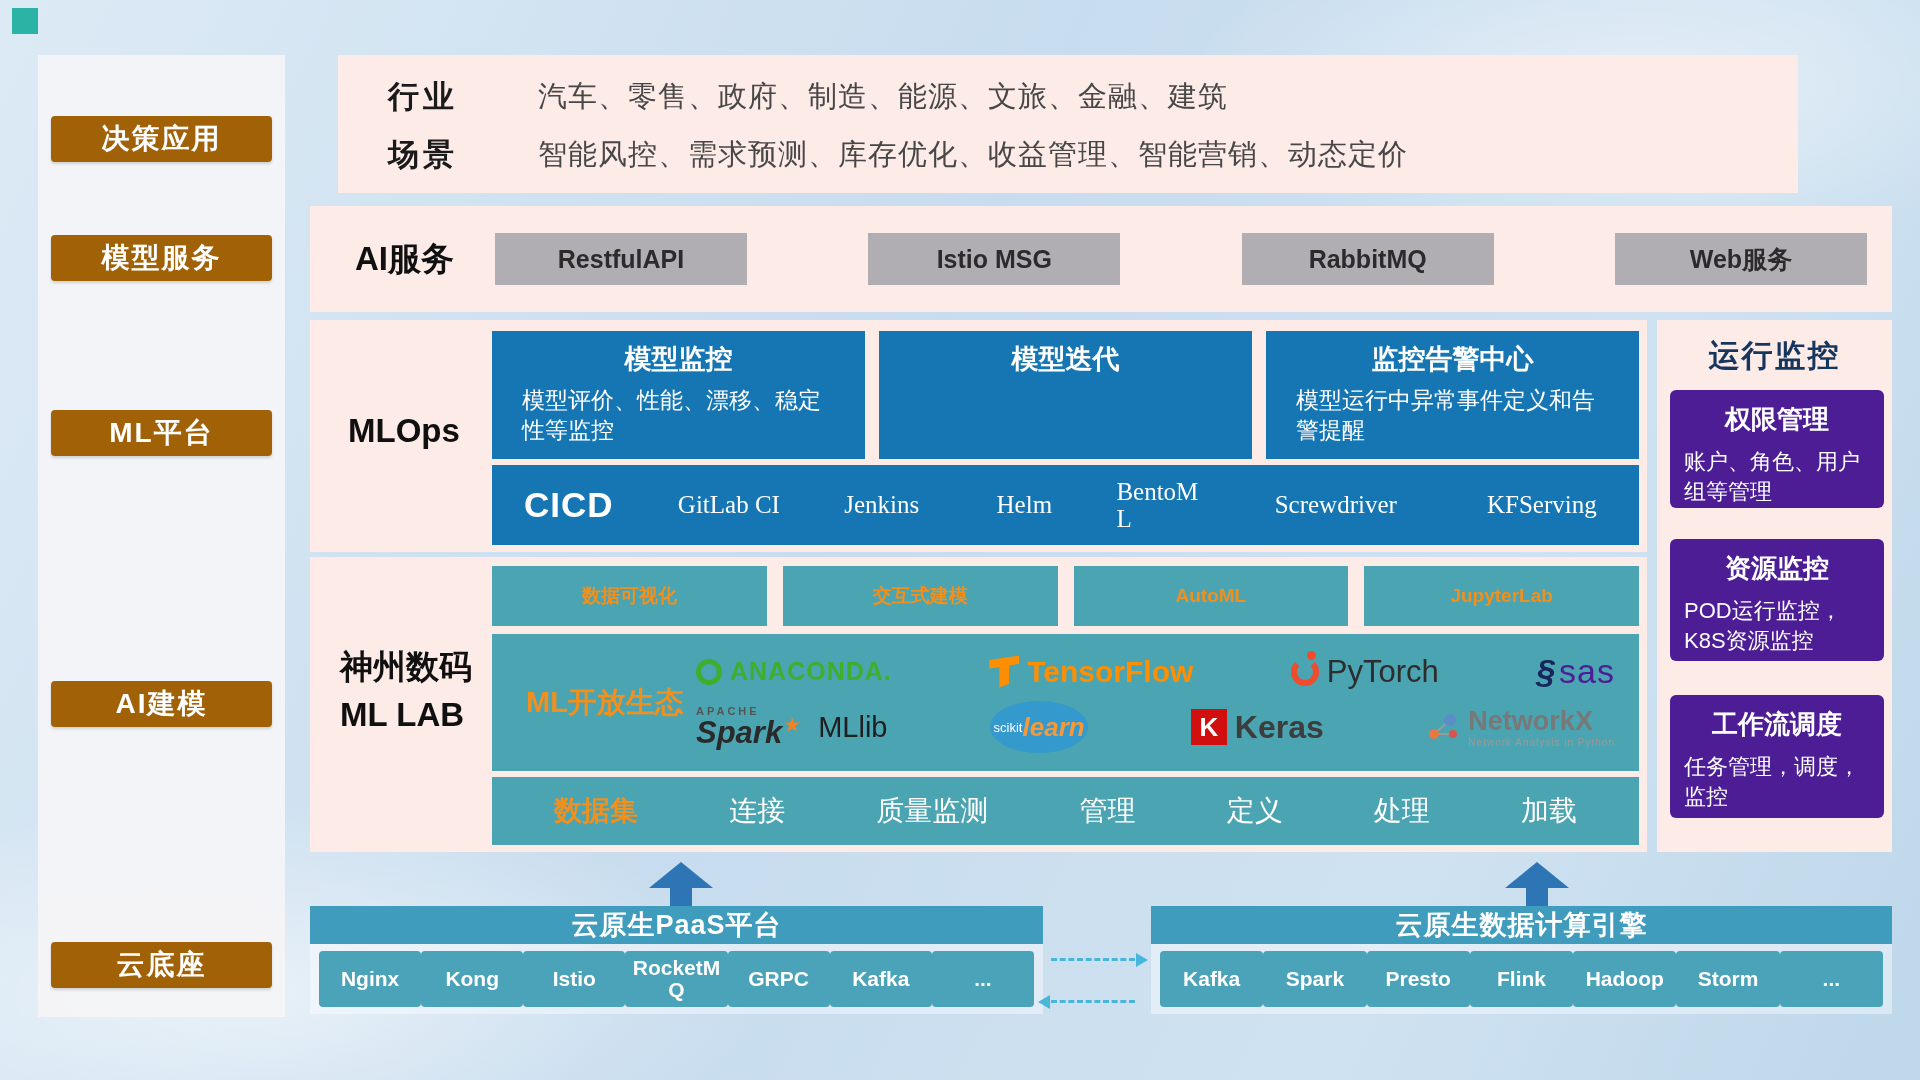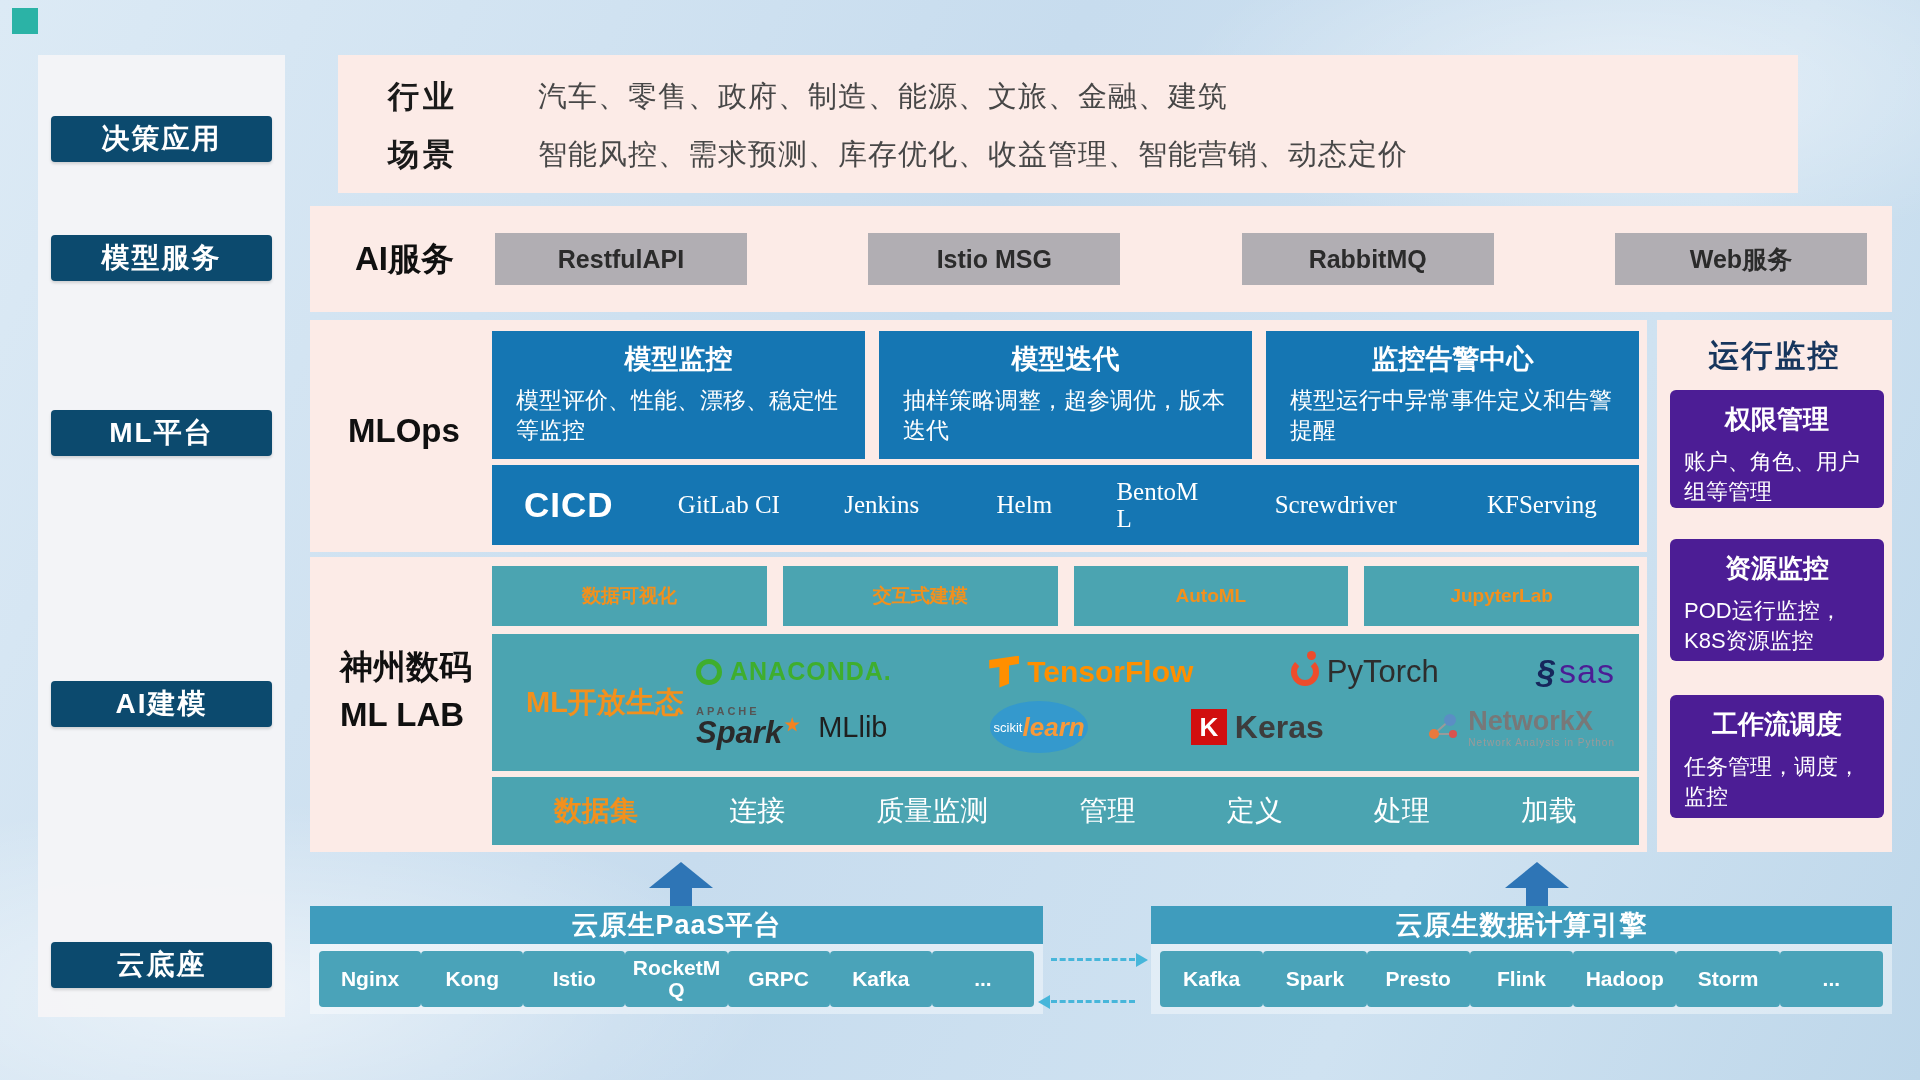--- a/index.html
+++ b/index.html
@@ -9,21 +9,21 @@
     font-family:"Liberation Sans","DejaVu Sans",sans-serif;
     background:
       radial-gradient(900px 320px at 12% 92%, rgba(255,255,255,.55), transparent 60%),
       radial-gradient(760px 280px at 85% 8%, rgba(255,255,255,.45), transparent 60%),
       linear-gradient(115deg,#dceaf5 0%,#c7dcee 45%,#cfe2f1 75%,#bed7ea 100%);
   }
   .corner-sq { position:absolute; left:12px; top:8px; width:26px; height:26px; background:#2bb3a6; }
 
   
   .sidebar { position:absolute; left:38px; top:55px; width:247px; height:962px; background:rgba(244,244,247,.95); }
-  .badge { position:absolute; left:13px; width:221px; height:46px; background:#0c4a6e; color:#fff;
+  .badge { position:absolute; left:13px; width:221px; height:46px; background:#a16207; color:#fff;
            font-size:28px; font-weight:bold; letter-spacing:2px; border-radius:4px;
            display:flex; align-items:center; justify-content:center; box-shadow:0 2px 3px rgba(0,0,0,.15); }
   .b1{top:61px}.b2{top:180px}.b3{top:355px}.b4{top:626px}.b5{top:887px}
 
   
   .panel { position:absolute; background:#fcebe7; }
   .row1 { left:310px; top:55px; width:1460px; height:138px;margin-left:28px; }
   .ind-row { position:absolute; left:50px; right:30px; display:flex; align-items:center; height:48px; }
   .ind-row.r1 { top:18px; } .ind-row.r2 { top:76px; }
   .ind-label { width:150px; font-size:31px; font-weight:bold; color:#1a1a1a; letter-spacing:4px; }
@@ -32,21 +32,21 @@
   .row2 { left:310px; top:206px; width:1582px; height:106px; }
   .big-label { font-size:33px; font-weight:bold; color:#101010; }
   .row2 .big-label { position:absolute; left:45px; top:31px; }
   .gray-btns { position:absolute; left:185px; right:25px; top:27px; height:52px; display:flex; justify-content:space-between; }
   .gray-btn { width:252px; background:#b1aeb3; color:#2b2b2b; font-size:25px; font-weight:bold;
               display:flex; align-items:center; justify-content:center; }
 
   .row3 { left:310px; top:320px; width:1337px; height:232px; }
   .row3 .big-label { position:absolute; left:38px; top:92px; }
   .mlops-cards { position:absolute; left:182px; top:11px; width:1147px; height:128px; display:flex; gap:14px; }
-  .blue-card { flex:1; background:#1576b3; color:#fff; padding:10px 24px; }
+  .blue-card { flex:1; background:#1576b3; color:#fff; padding:10px 30px; }
   .card-title { text-align:center; font-size:27px; font-weight:bold; margin-bottom:8px; }
   .card-desc { font-size:23px; line-height:1.32; }
   .cicd-bar { position:absolute; left:182px; top:145px; width:1147px; height:80px; background:#1576b3; color:#fff;
               display:flex; align-items:center; justify-content:space-between; padding:0 30px 0 32px; }
   .cicd-title { font-size:35px; font-weight:bold; letter-spacing:1px; }
   .cicd-item { font-size:25px; line-height:1.1; overflow-wrap:anywhere;font-family:Liberation Serif, serif; }
   .ci-jenkins{width:88px}.ci-bentoml{width:94px}.ci-screw{width:148px}.ci-kfserving{width:122px}
 
   .row4 { left:310px; top:557px; width:1337px; height:295px; }
   .mllab-label { position:absolute; left:30px; top:86px; font-size:33px; font-weight:bold; color:#101010; line-height:1.45; }
@@ -159,21 +159,20 @@
 
   <section class="panel row3">
     <span class="big-label">MLOps</span>
     <div class="mlops-cards">
       <div class="blue-card">
         <div class="card-title">模型监控</div>
         <div class="card-desc">模型评价、性能、漂移、稳定性等监控</div>
       </div>
       <div class="blue-card">
         <div class="card-title">模型迭代</div>
-        <div class="card-desc">抽样策略调整，超参调优，版本迭代</div>
       </div>
       <div class="blue-card">
         <div class="card-title">监控告警中心</div>
         <div class="card-desc">模型运行中异常事件定义和告警提醒</div>
       </div>
     </div>
     <div class="cicd-bar">
       <span class="cicd-title">CICD</span>
       <span class="cicd-item">GitLab CI</span>
       <span class="cicd-item ci-jenkins">Jenkins</span>

